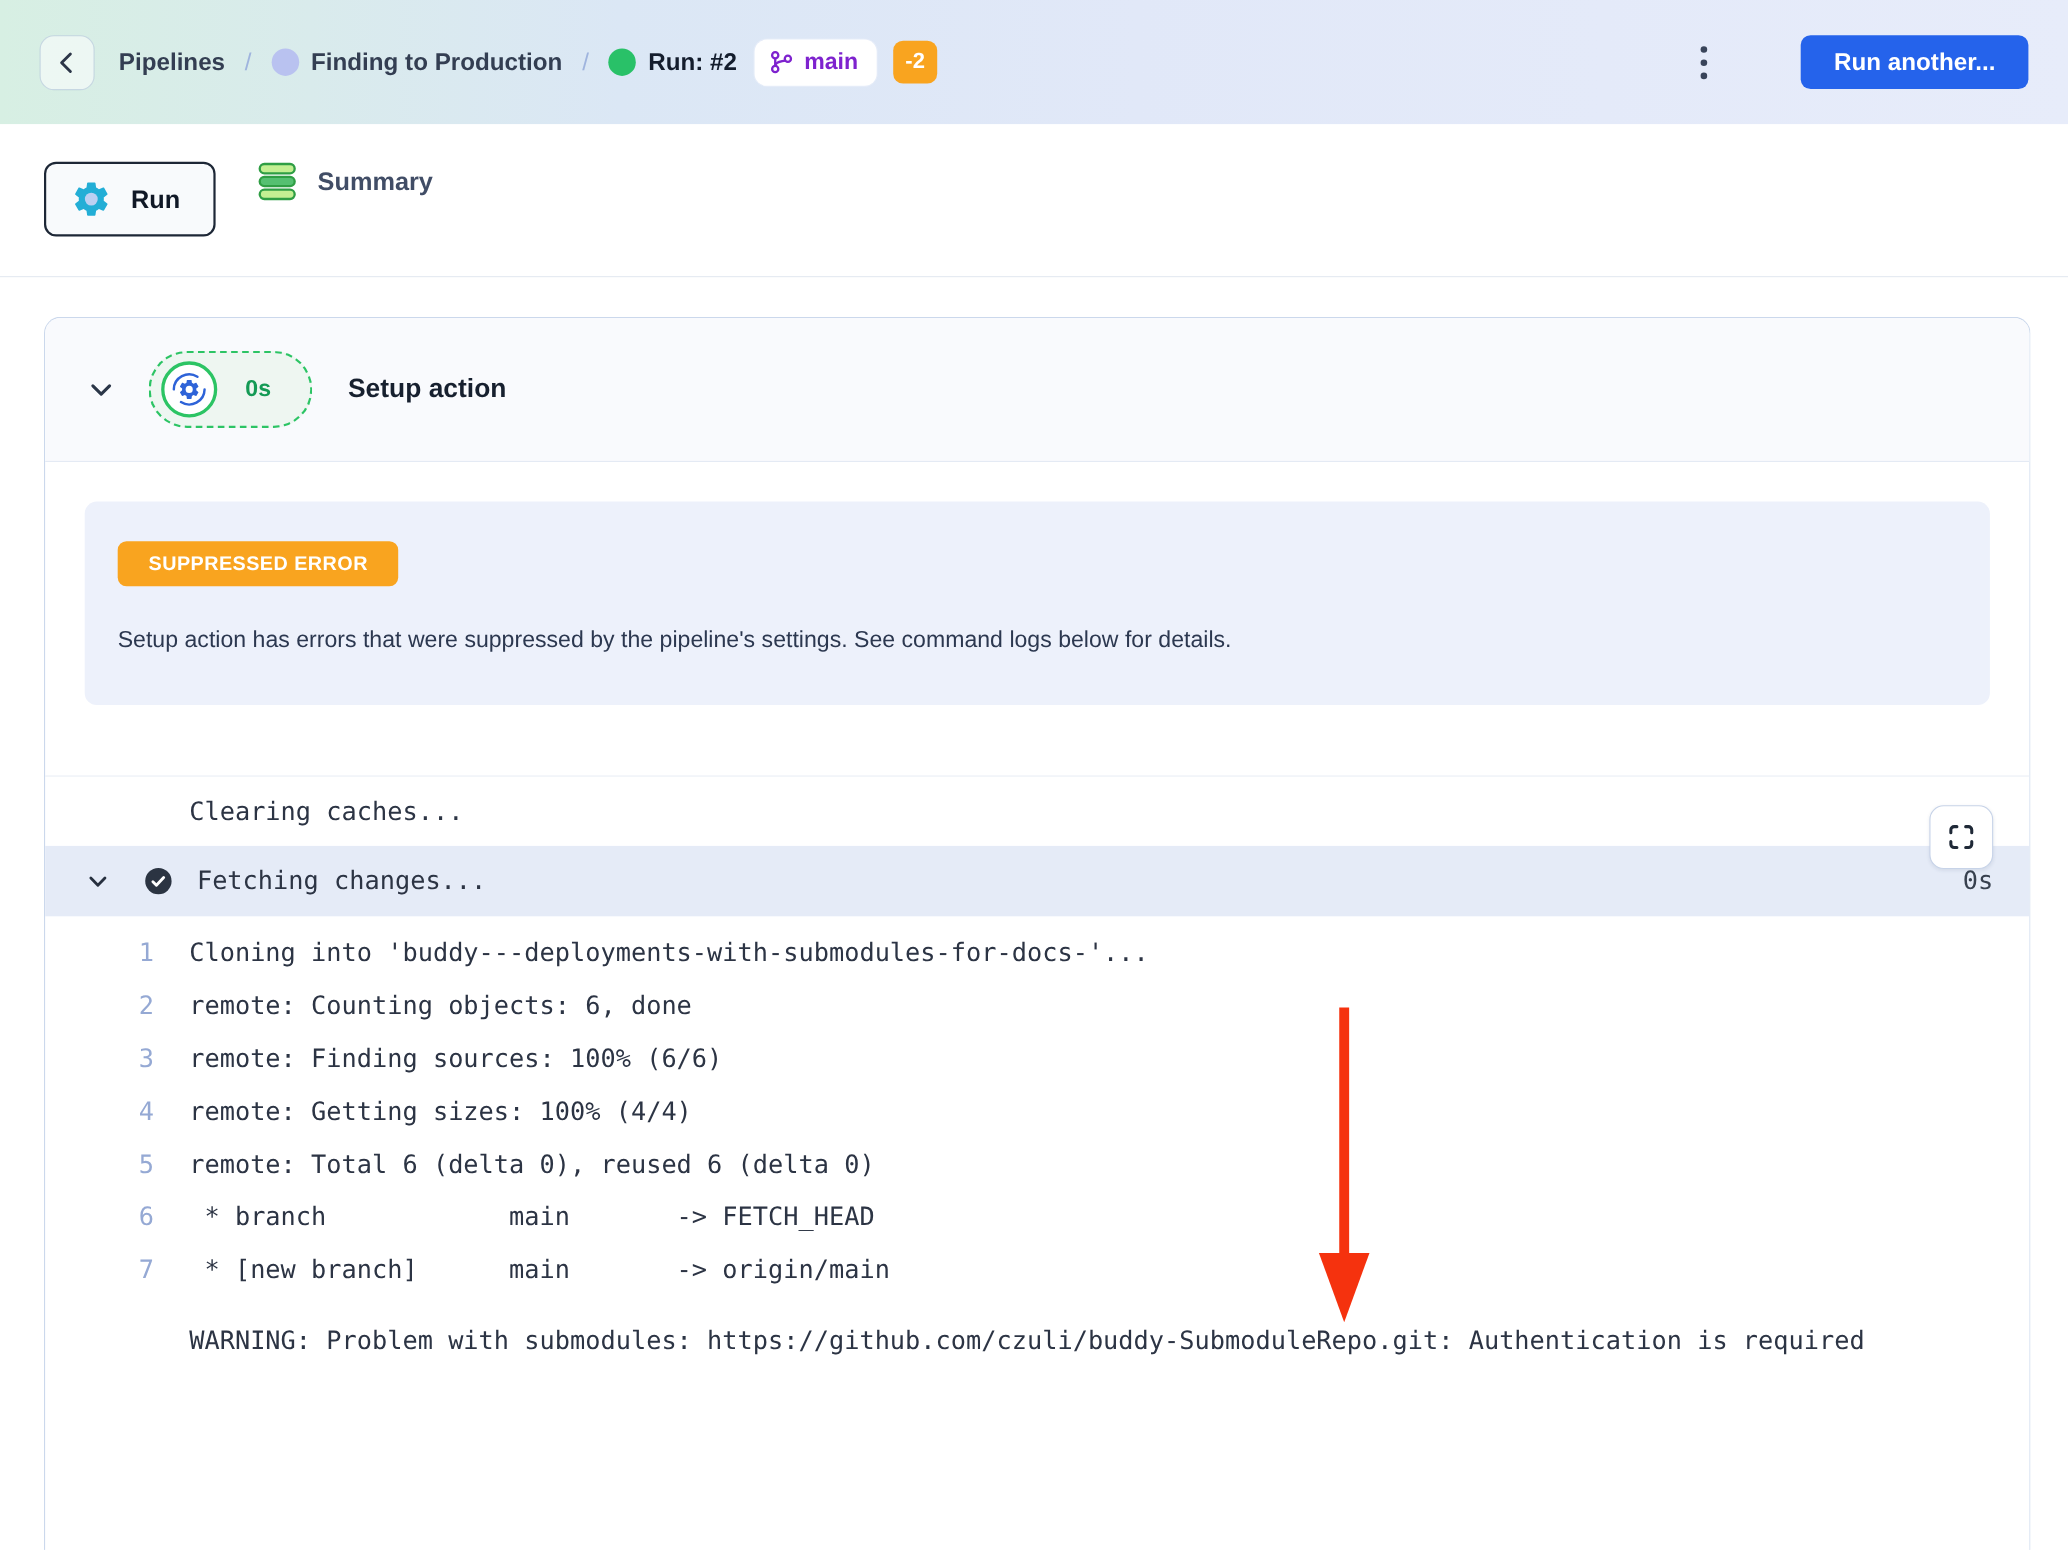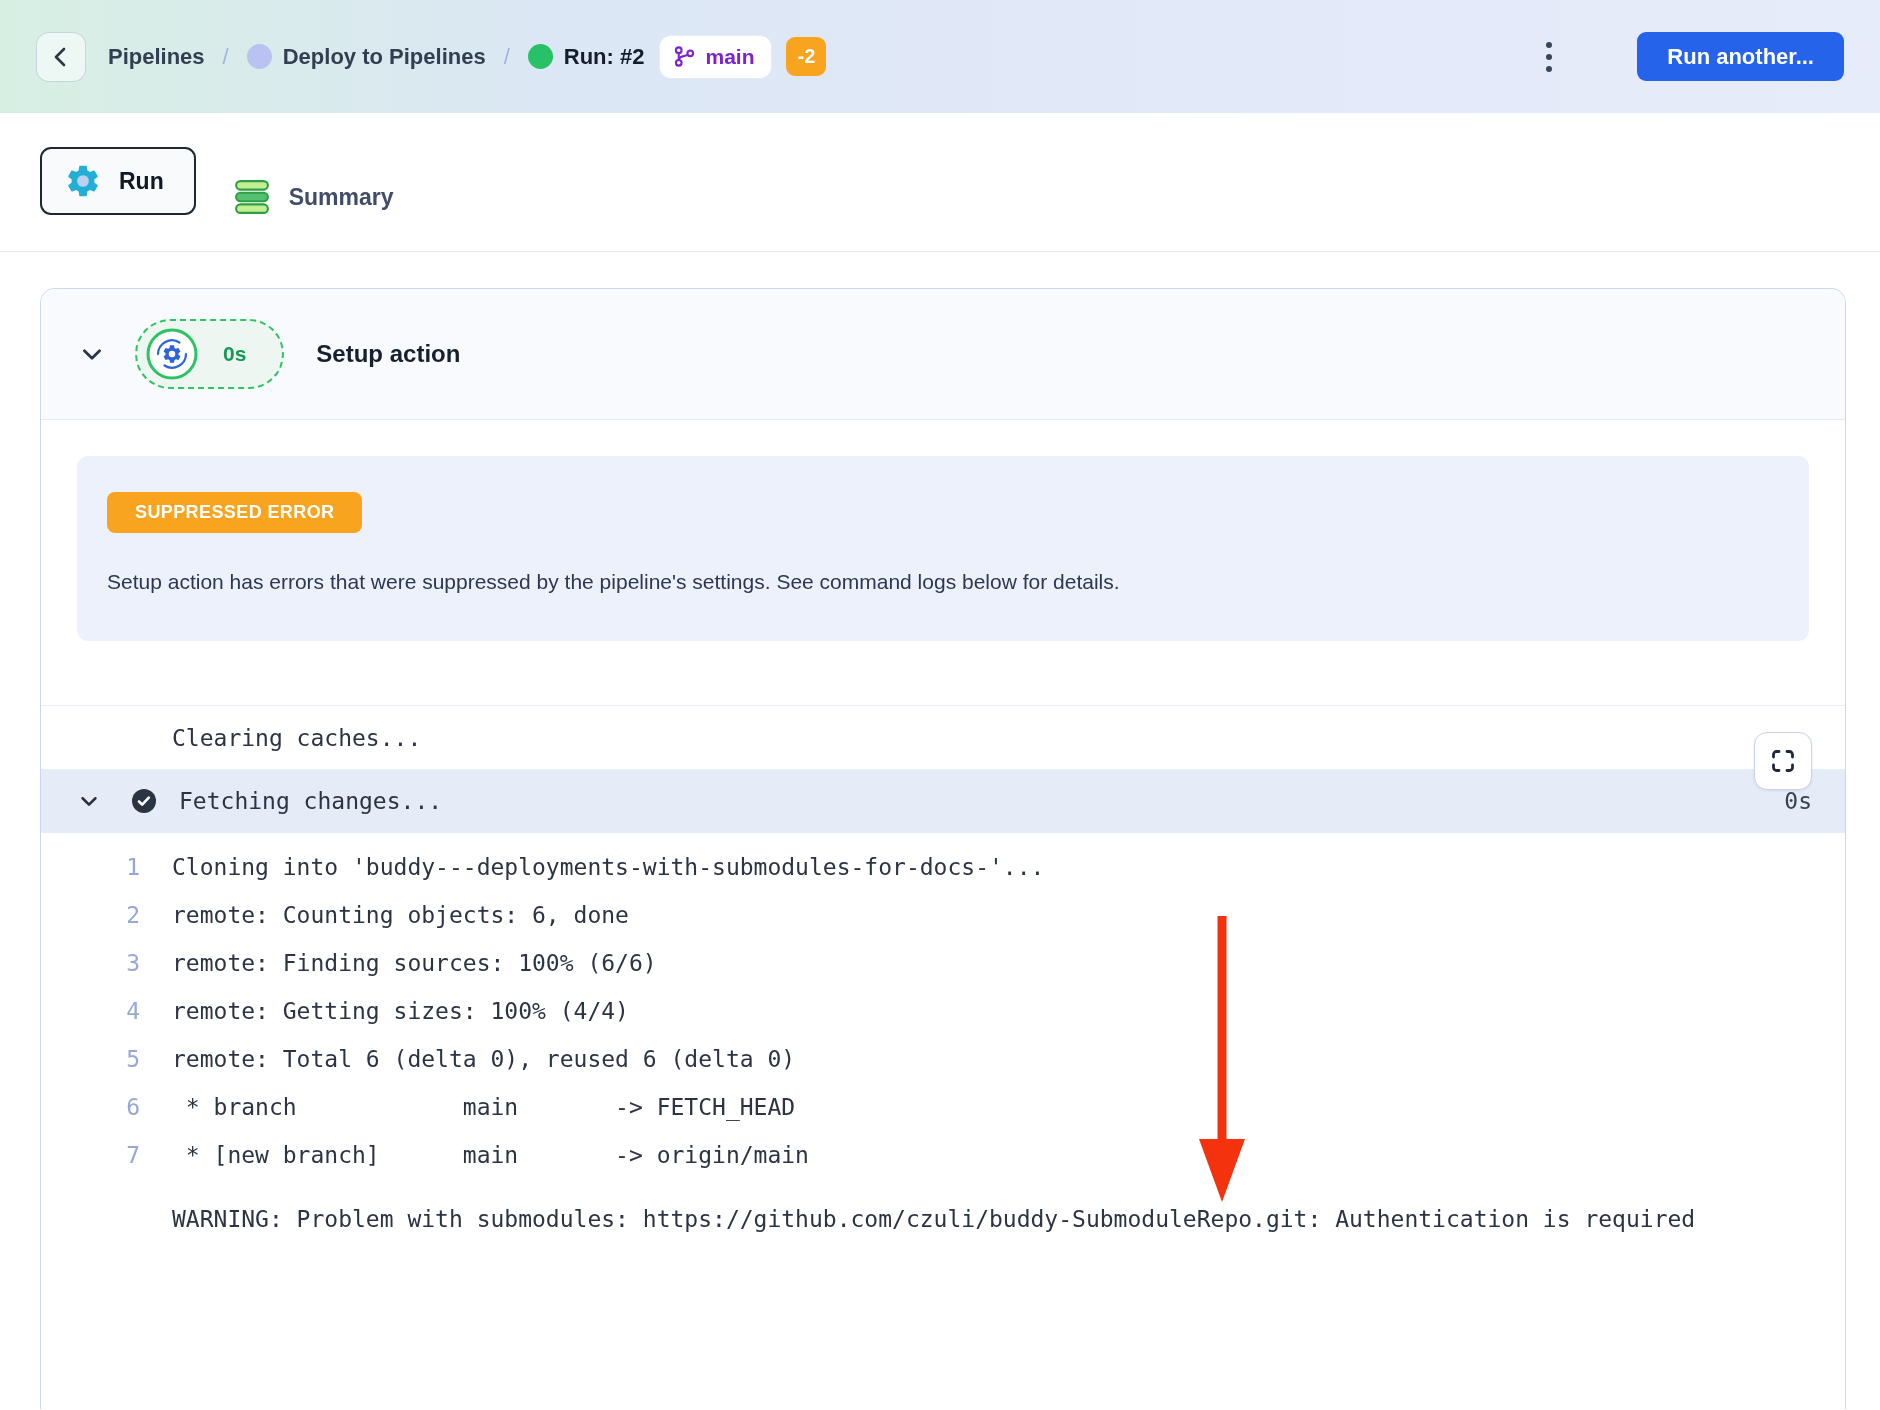--- a/index.html
+++ b/index.html
@@ -25,21 +25,21 @@
   .counter-badge { margin-left:15px; background:#f9a41f; color:#fff; font-size:20px; font-weight:700;
     padding:8px 11px; border-radius:9px; }
   .topbar-spacer { flex:1; }
   .kebab { width:44px; height:50px; display:flex; flex-direction:column; align-items:center;
     justify-content:center; gap:6px; cursor:pointer; margin-right:26px; }
   .kebab i { width:6px; height:6px; border-radius:50%; background:#39445a; }
   .run-another-btn { background:#2563eb; border:none; color:#fff; font-family:inherit;
     font-size:22px; font-weight:700; height:49px; padding:0 30px; border-radius:9px; cursor:pointer;margin-left:40px; }
 
   
-  .tabbar { display:flex; align-items:flex-end; gap:38px; padding:34px 40px 36px;
+  .tabbar { display:flex; align-items:flex-start; gap:38px; padding:34px 40px 36px;
     border-bottom:1px solid #e4e9f1; background:#fff; }
   .tab-run { display:flex; align-items:center; gap:17px; border:2px solid #1d2736; border-radius:11px;
     padding:13px 30px 13px 22px; background:#f8fafc; font-size:23px; font-weight:700; color:#101826; cursor:pointer; }
   .tab-summary { display:flex; align-items:center; gap:19px; font-size:23px; font-weight:600; color:#414d66; cursor:pointer; }
 
   
   .card { margin:36px 34px 0 40px; border:1px solid #cbd8ec; border-bottom:none;
     border-radius:15px 15px 0 0; height:1121px; overflow:hidden; background:#fff; }
 
   .action-header { display:flex; align-items:center; padding:30px 38px; gap:30px;
@@ -85,21 +85,21 @@
       <svg width="22" height="22" viewBox="0 0 22 22">
           <polyline points="14,3 6,11 14,19" fill="none" stroke="#2c3648" stroke-width="2.6" stroke-linecap="round" stroke-linejoin="round"></polyline>
         </svg>
     </span>
   </button>
   <div class="crumbs">
     <span class="crumb">Pipelines</span>
     <span class="crumb-sep">/</span>
     <span class="crumb-item">
       <span class="dot dot-purple"></span>
-      <span class="crumb">Deploy to Pipelines</span>
+      <span class="crumb">Finding to Production</span>
     </span>
     <span class="crumb-sep">/</span>
     <span class="crumb-item">
       <span class="dot dot-green"></span>
       <span class="crumb current">Run: #2</span>
     </span>
   </div>
   <span class="branch-pill">
     <span style="display:flex">
       <svg width="23" height="23" viewBox="0 0 22 22" fill="none" stroke="#7e22ce" stroke-width="2">

